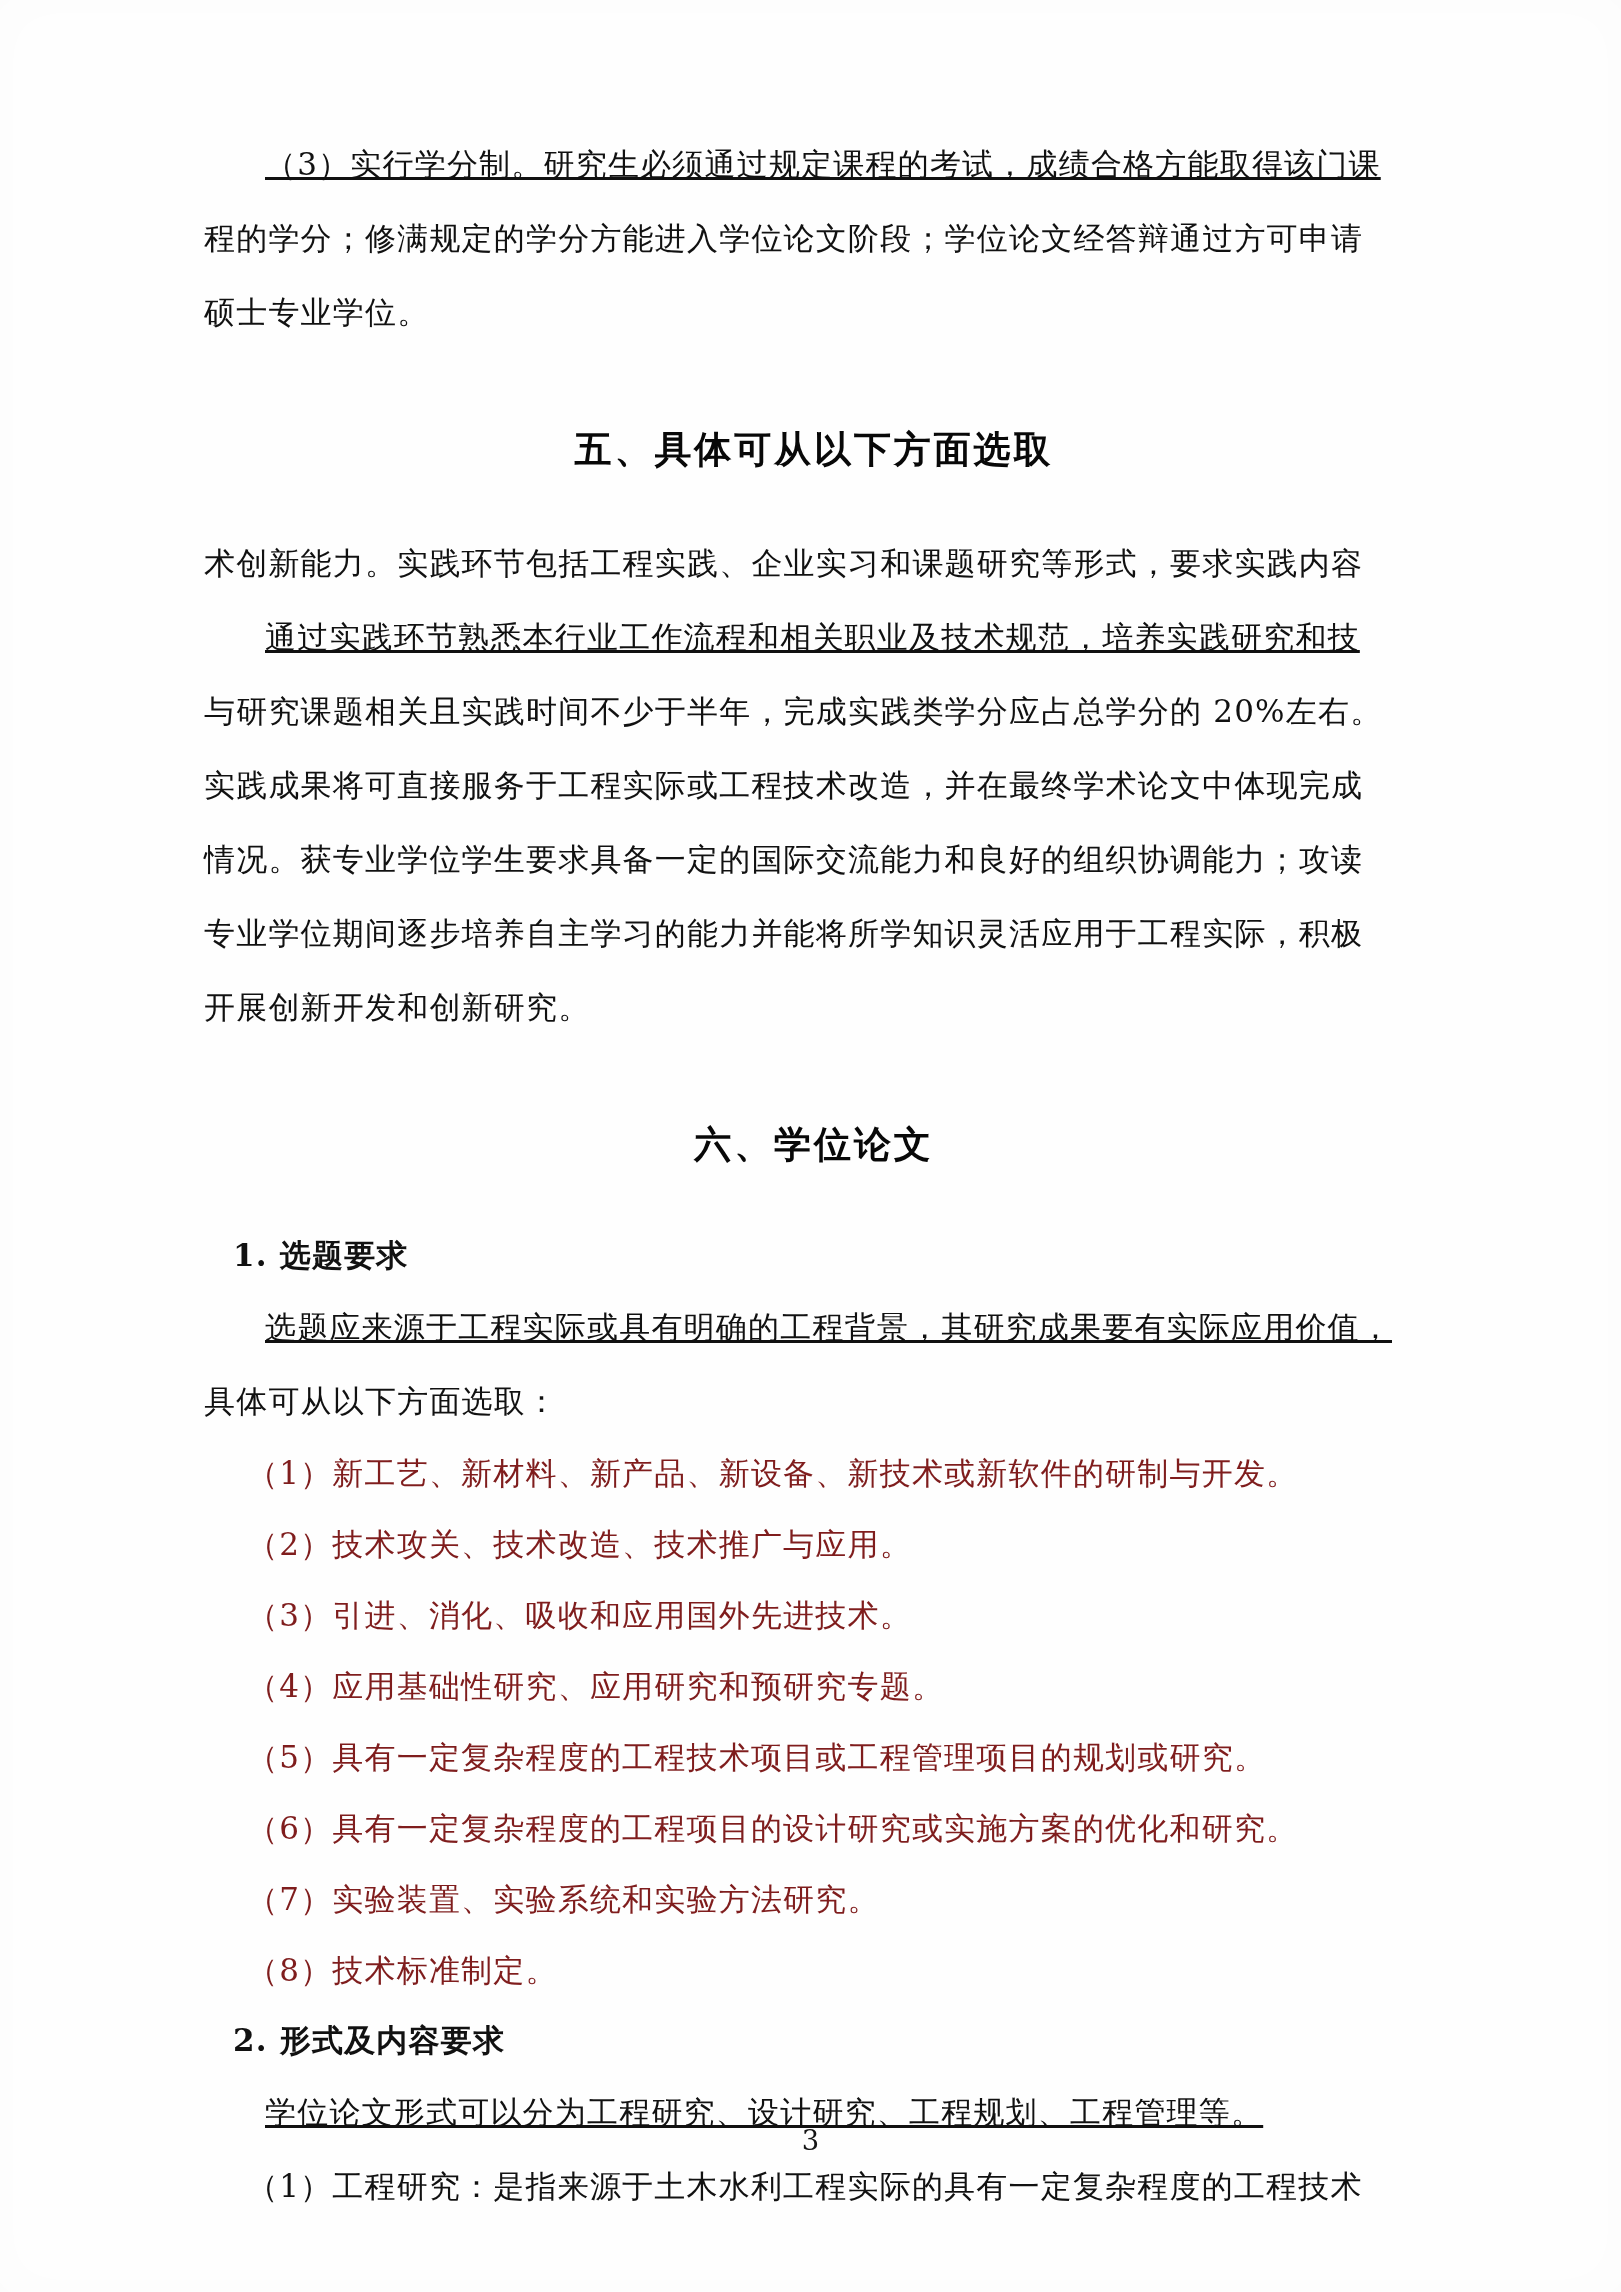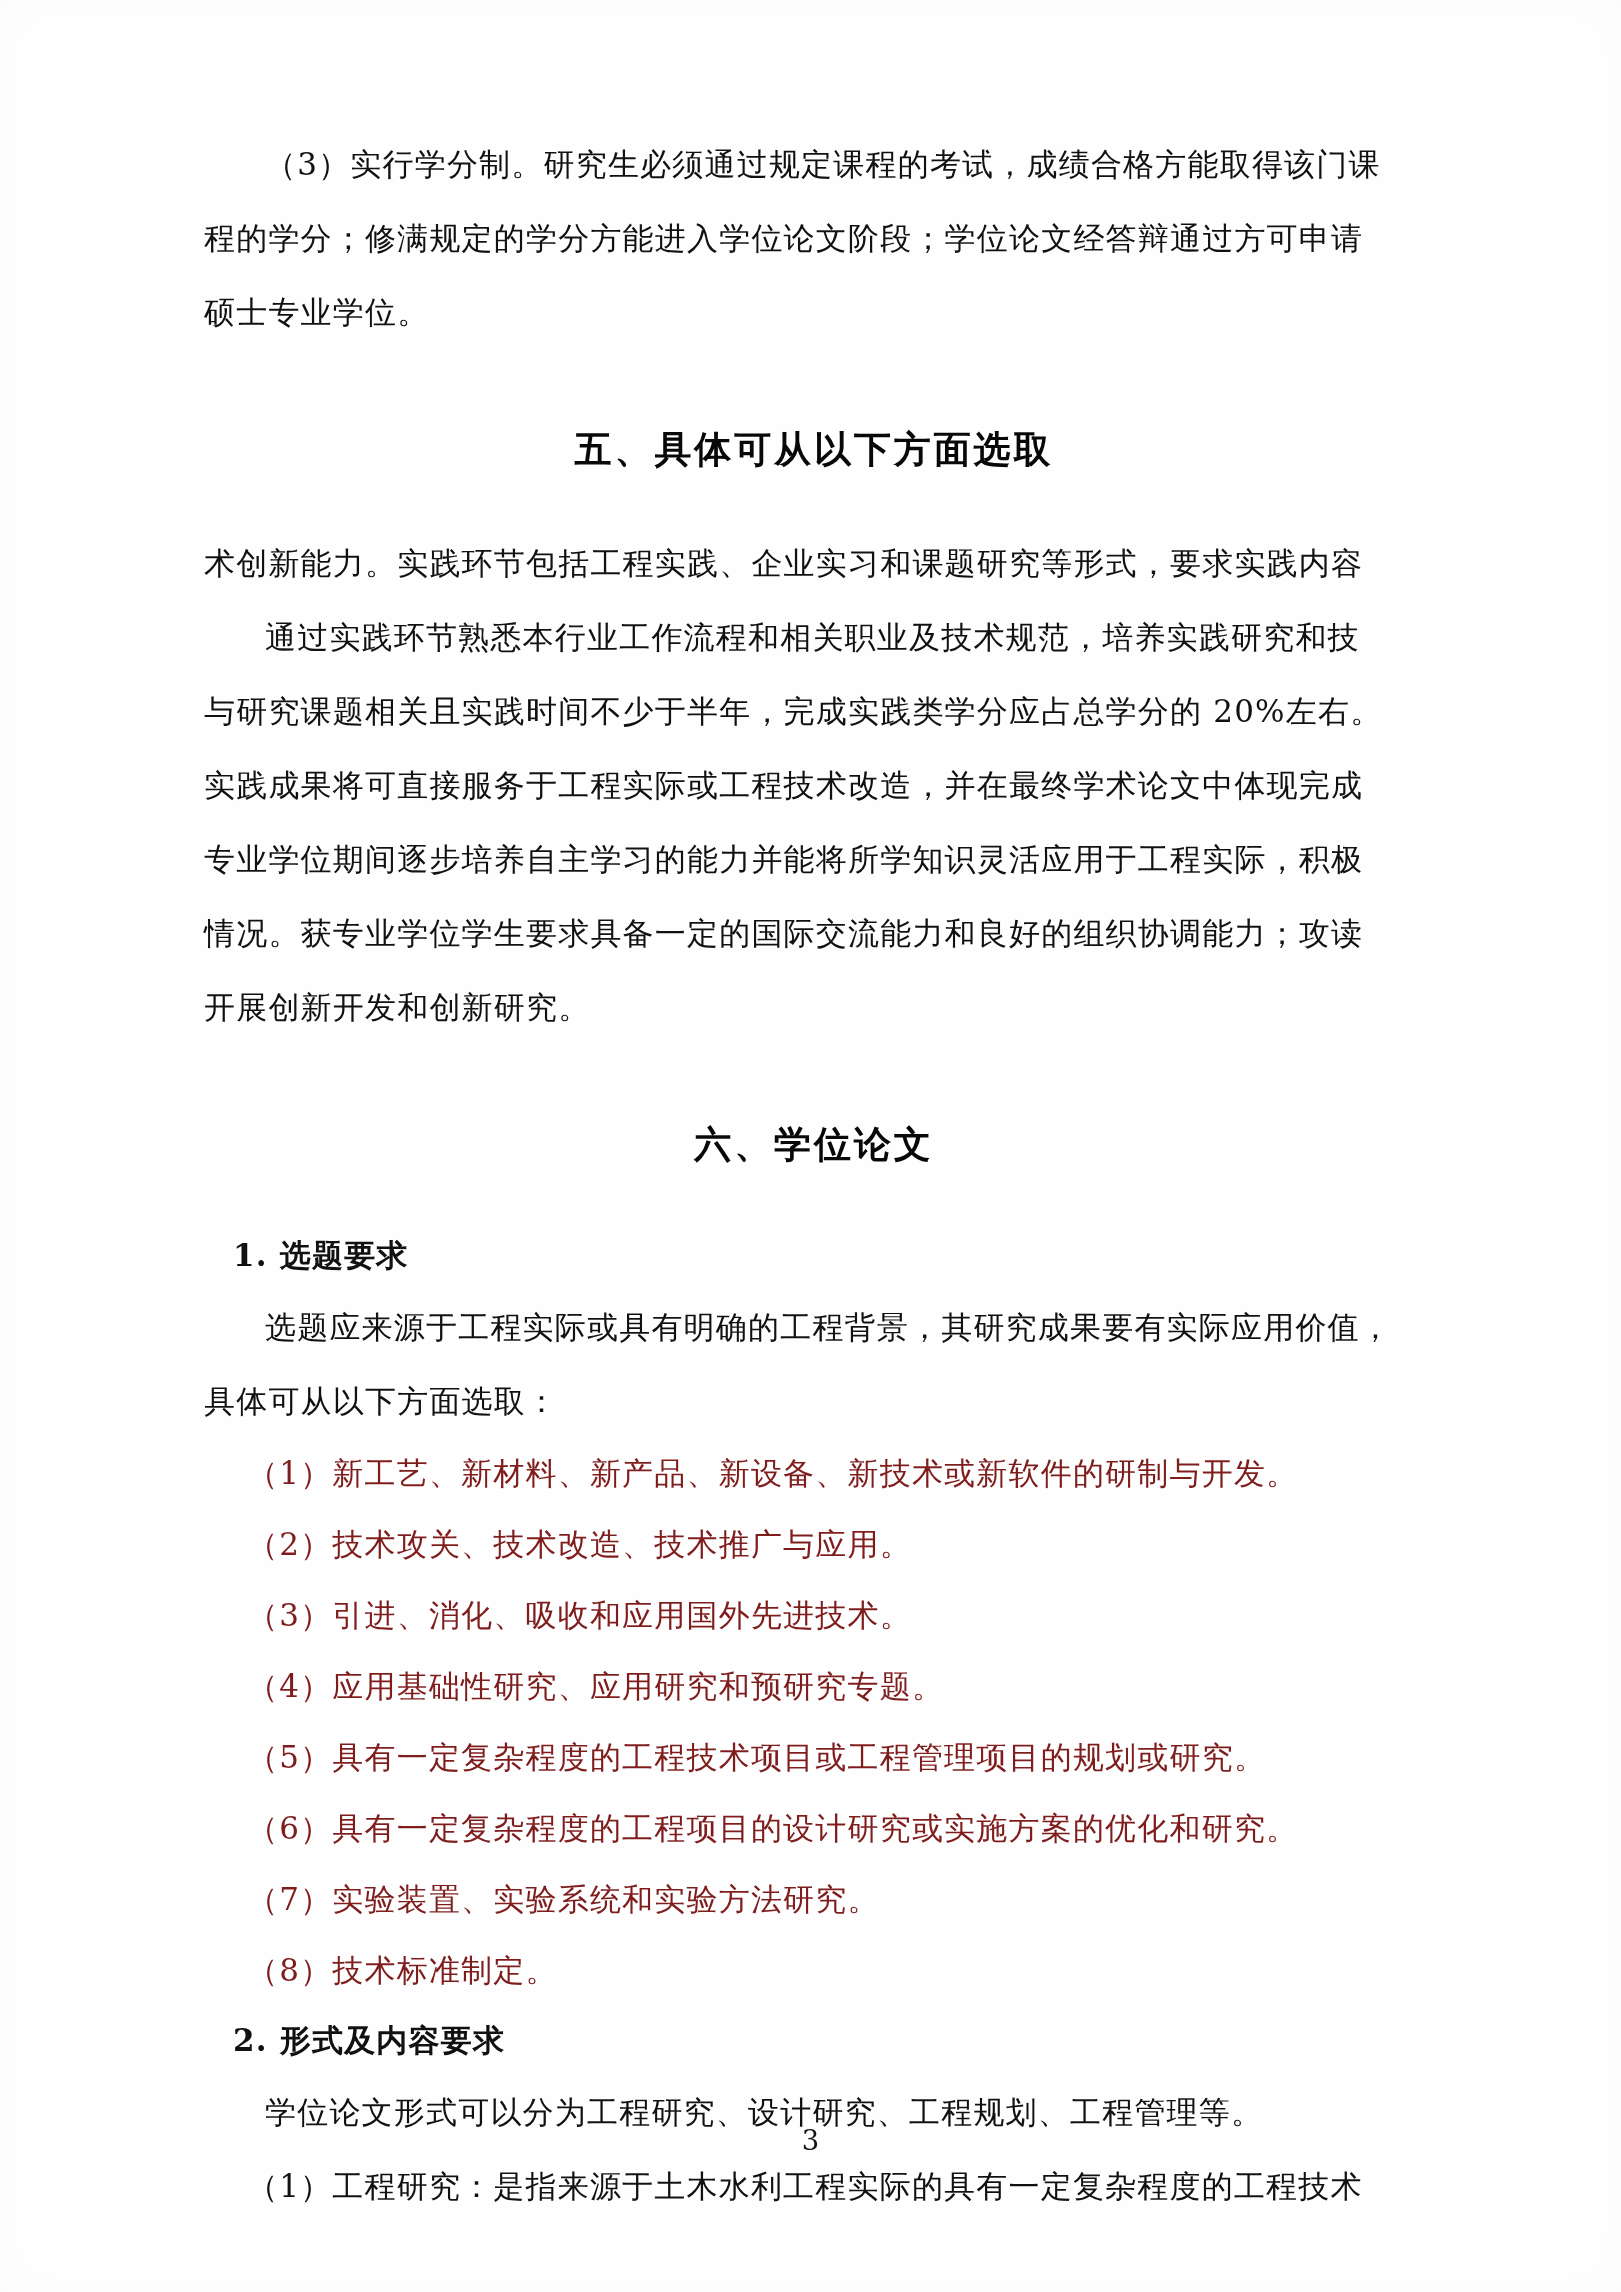--- a/index.html
+++ b/index.html
@@ -33,20 +33,21 @@
     color: #111111;
     margin: 0;
     text-align: justify;
   }
   .para .line {
     display: block;
     white-space: pre;
   }
   .para .line.ind {
     text-indent: 61px;
+    text-decoration: underline;
   }
   
   .section-heading {
     text-align: center;
     font-size: 37px;
     font-weight: bold;
     letter-spacing: 2.9px;
     color: #080808;
     margin: 0;
   }
@@ -107,22 +108,22 @@
 
     <h2 class="section-heading">五、具体可从以下方面选取</h2>
 
     <div class="spacer-md"></div>
 
     <p class="para">
       <span class="line">术创新能力。实践环节包括工程实践、企业实习和课题研究等形式，要求实践内容</span>
       <span class="line ind">通过实践环节熟悉本行业工作流程和相关职业及技术规范，培养实践研究和技</span>
       <span class="line">与研究课题相关且实践时间不少于半年，完成实践类学分应占总学分的 20%左右。</span>
       <span class="line">实践成果将可直接服务于工程实际或工程技术改造，并在最终学术论文中体现完成</span>
+      <span class="line">情况。获专业学位学生要求具备一定的国际交流能力和良好的组织协调能力；攻读</span>
       <span class="line">专业学位期间逐步培养自主学习的能力并能将所学知识灵活应用于工程实际，积极</span>
-      <span class="line">情况。获专业学位学生要求具备一定的国际交流能力和良好的组织协调能力；攻读</span>
       <span class="line">开展创新开发和创新研究。</span>
     </p>
 
     <div class="spacer-lg"></div>
 
     <h2 class="section-heading">六、学位论文</h2>
 
     <div class="spacer-md"></div>
 
     <p class="sub-heading">1. 选题要求</p>

